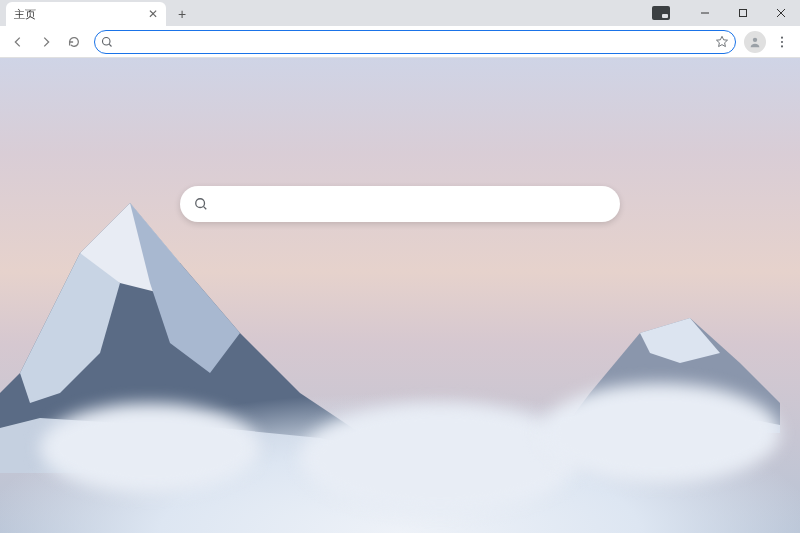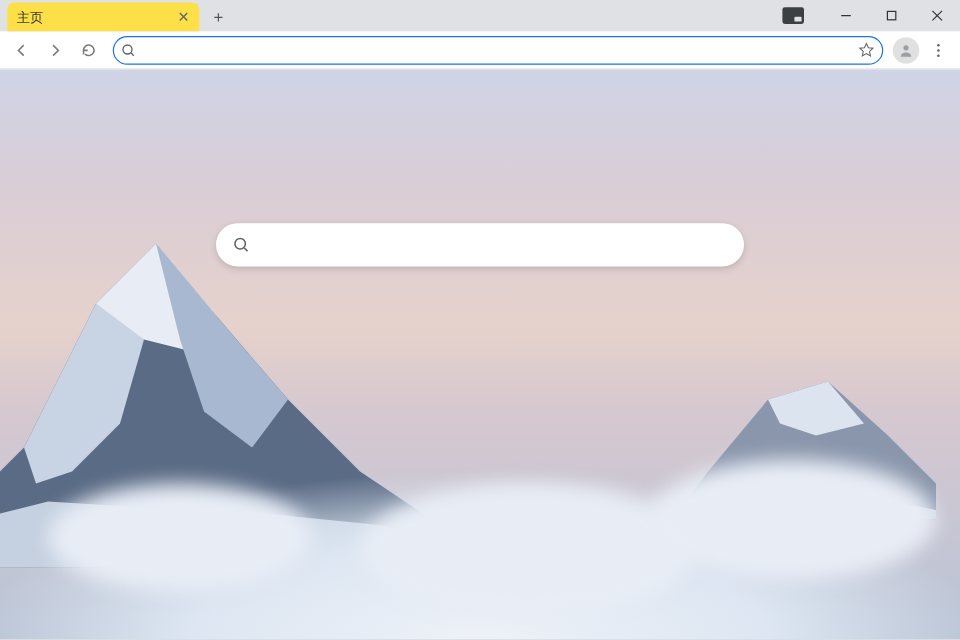--- a/index.html
+++ b/index.html
@@ -13,21 +13,21 @@
   height: 26px;
   background: #dfe1e5;
   display: flex;
   align-items: flex-end;
   padding-left: 6px;
   position: relative;
 }
 .tab {
   height: 24px;
   width: 160px;
-  background: #fde047;
+  background: #ffffff;
   border-radius: 6px 6px 0 0;
   display: flex;
   align-items: center;
   padding: 0 8px;
   font-size: 11px;
   color: #333;
   margin-top: 2px;
 }
 .tab .title { flex: 1; }
 .tab .close { color: #666; font-size: 12px; cursor: pointer; }

